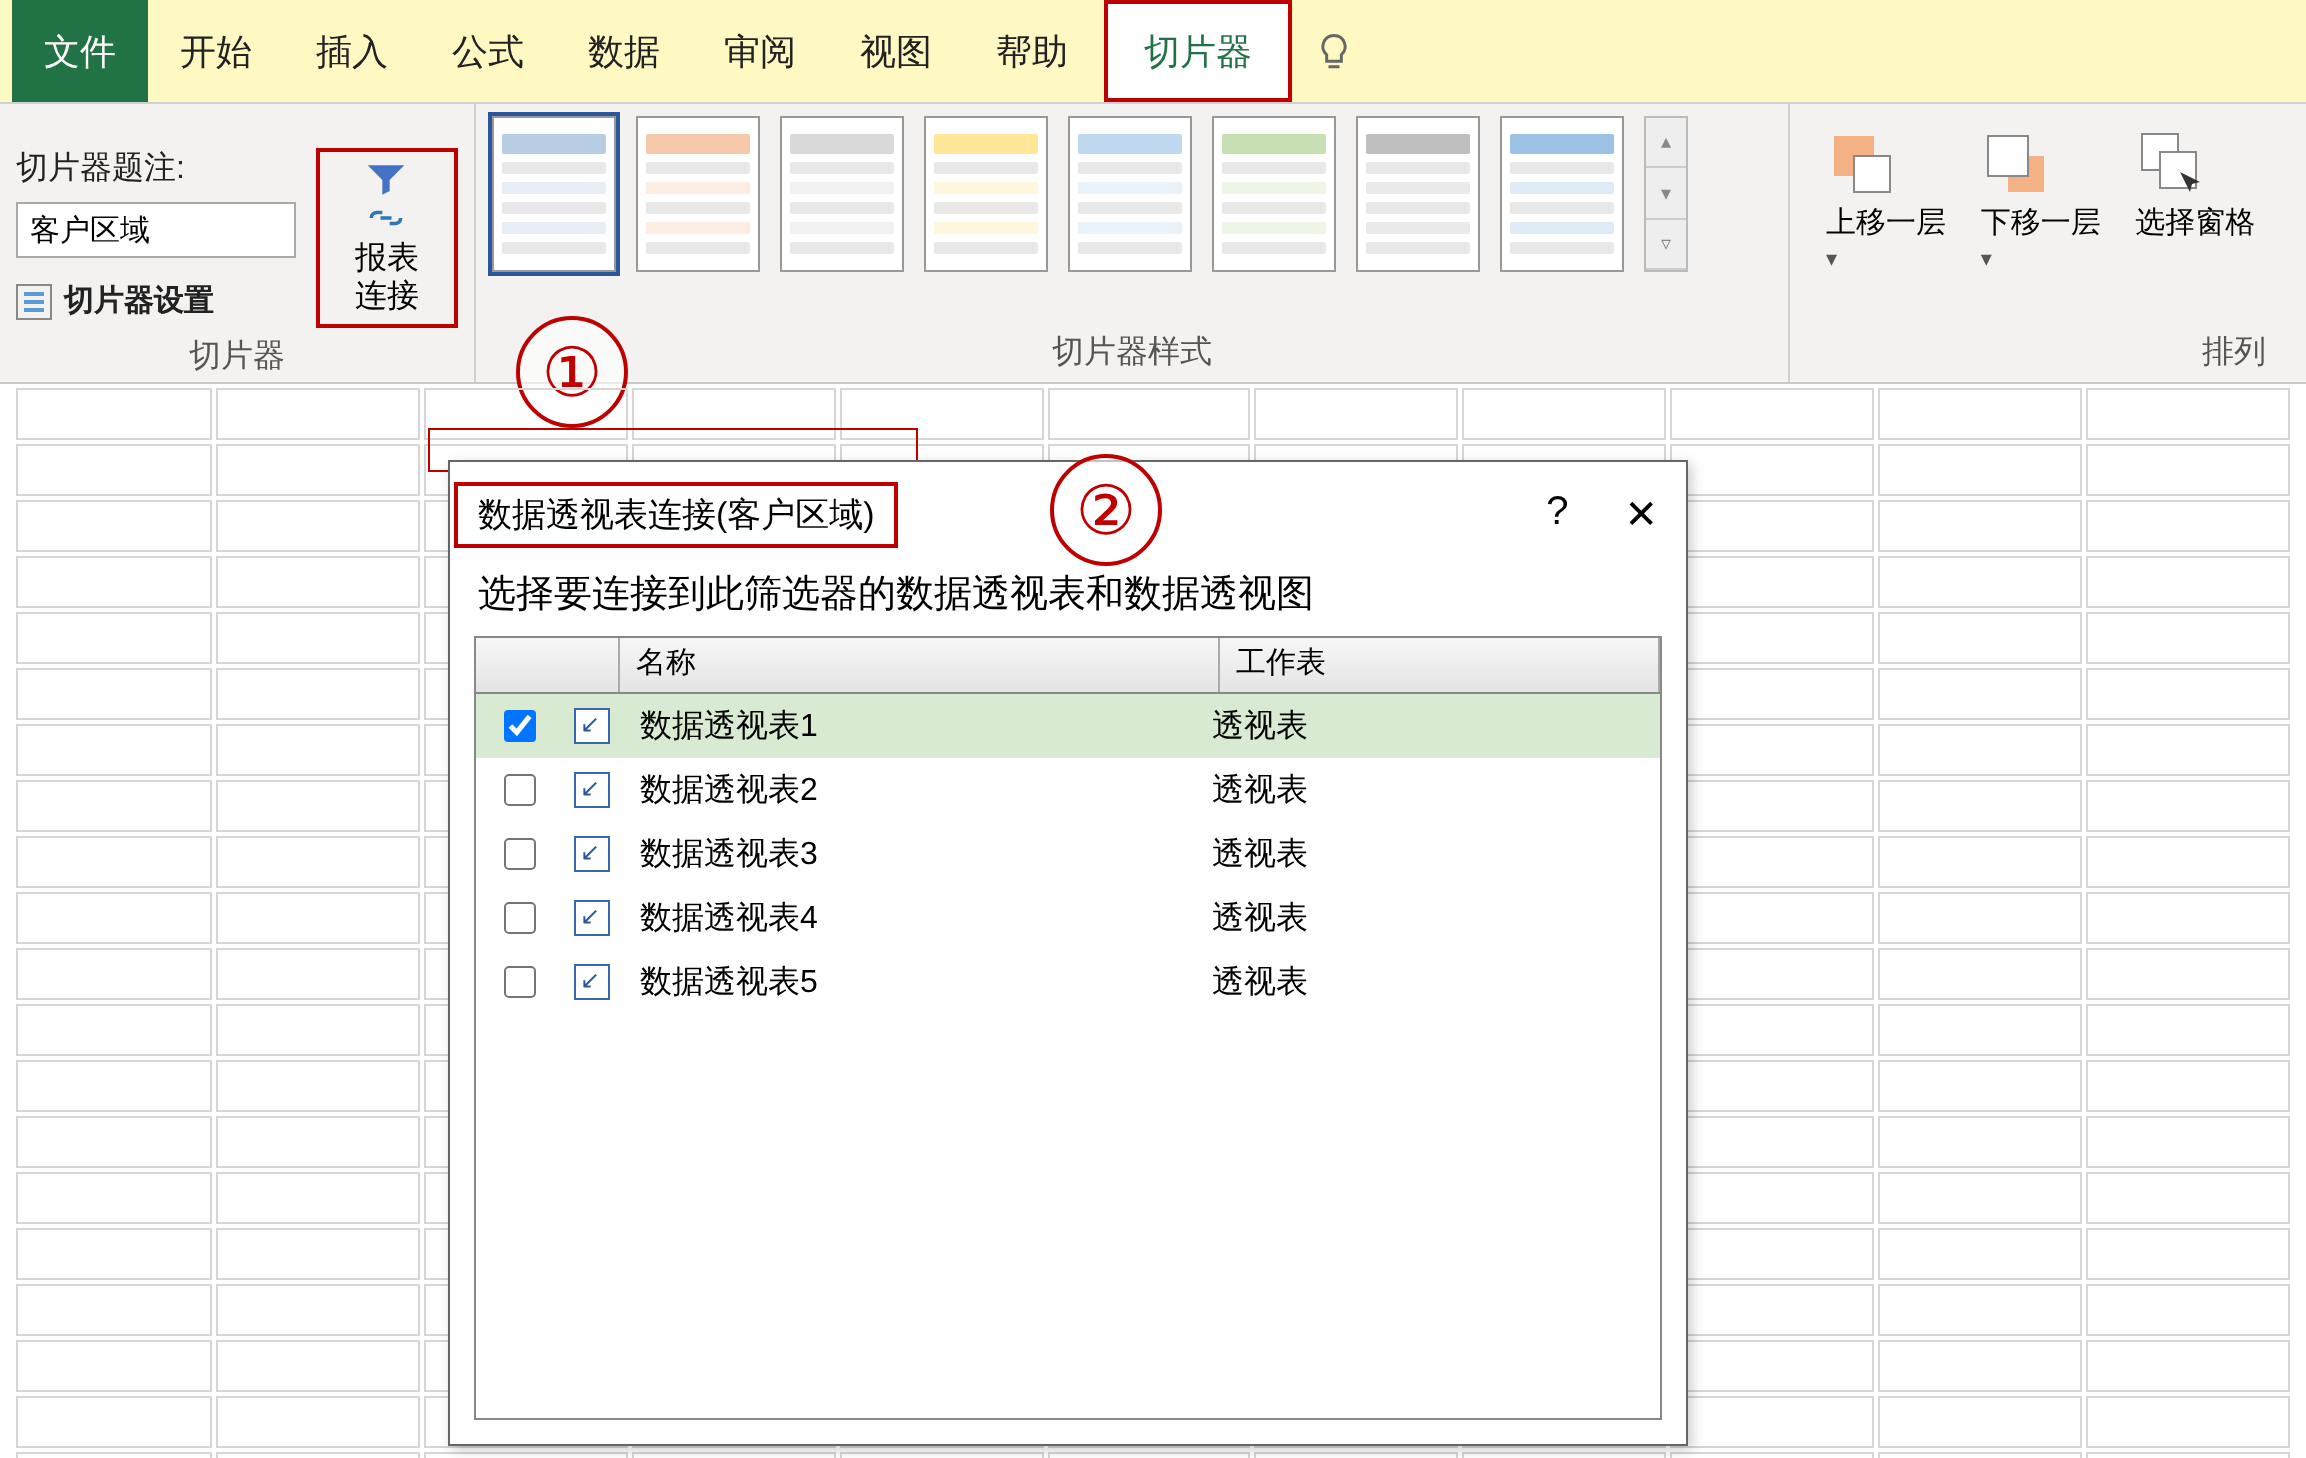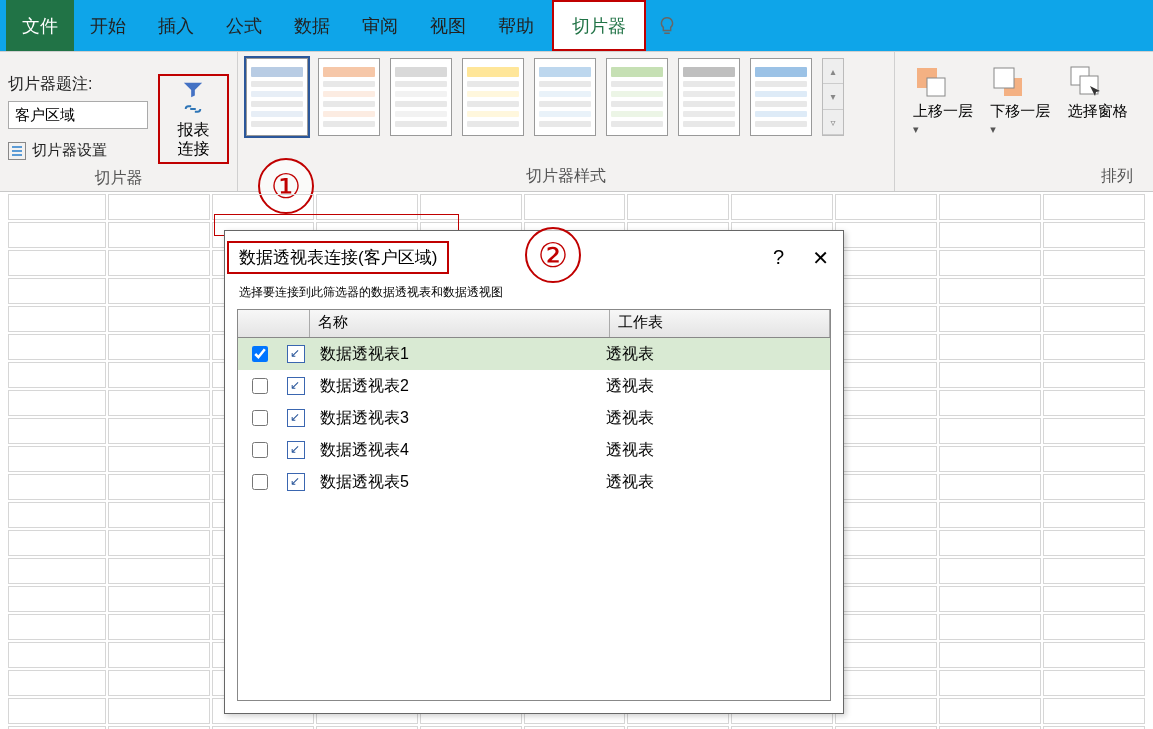--- a/index.html
+++ b/index.html
@@ -1,33 +1,33 @@
 <!DOCTYPE html>
 <html><head>
 <meta charset="utf-8">
 <style>
   * { box-sizing: border-box; margin: 0; padding: 0; font-family: "Microsoft YaHei", "SimSun", sans-serif; }
   body { width: 1153px; height: 729px; background: #fff; position: relative; overflow: hidden; }
 
   
-  .menubar { display: flex; align-items: stretch; background: #0ea5e9; border-bottom: 1px solid #d0d0d0; height: 52px; padding-left: 6px; }
+  .menubar { display: flex; align-items: stretch; background: #fef9c3; border-bottom: 1px solid #d0d0d0; height: 52px; padding-left: 6px; }
   .menubar .tab { padding: 0 16px; display: flex; align-items: center; font-size: 18px; color: #222; cursor: pointer; }
   .menubar .tab.green { background: #217346; color: #fff; }
   .menubar .slicer-tab { border: 2px solid #c00000; color: #217346; background: #fff; margin-left: 2px; padding: 0 18px; }
   .menubar .bulb { width: 42px; display:flex; align-items:center; justify-content:center; }
 
   
   .ribbon { display: flex; align-items: stretch; height: 140px; background: #f3f2f1; border-bottom: 1px solid #c8c8c8; position: relative; }
   .ribbon-group { border-right: 1px solid #d0d0d0; display:flex; flex-direction:column; justify-content:space-between; padding: 6px 8px 2px 8px; }
   .ribbon-group-label { text-align:center; font-size:16px; color:#555; padding: 4px 0 2px 0; }
 
   .group-caption { display:flex; flex-direction:column; gap:6px; width:150px; }
   .caption-label { font-size:16px; color:#222; }
   .caption-input { height:28px; border:1px solid #aaa; background:#fff; padding:2px 6px; font-size:15px; width:140px; }
-  .slicer-settings { display:flex; align-items:center; gap:6px; font-size:15px; margin-top:6px; color:#222; }
+  .slicer-settings { display:flex; align-items:center; gap:6px; font-size:15px; margin-top:6px; color:#222;font-weight:bold; }
   .slicer-settings .icn { width:18px; height:18px; border:1px solid #888; display:inline-flex; align-items:center; justify-content:center; }
 
   .report-conn { border:2px solid #c00000; padding:4px 8px; display:flex; flex-direction:column; align-items:center; gap:4px; width:74px; cursor:pointer; }
   .report-conn .rc-icon { width:40px; height:36px; display:flex; flex-direction:column; align-items:center; justify-content:center; gap:2px; }
   .report-conn .rc-text { font-size:16px; text-align:center; line-height:1.2; }
 
   .styles-group { flex:1; display:flex; flex-direction:column; justify-content:space-between; padding:6px 8px 2px 8px; border-right:1px solid #d0d0d0; position:relative; }
   .styles-row { display:flex; gap:10px; align-items:center; position:relative; }
   .style-thumb { width:62px; height:78px; border:1px solid #999; background:#fff; display:flex; flex-direction:column; justify-content:space-evenly; padding:4px; cursor:pointer; }
   .style-thumb.sel { outline:2px solid #2b579a; }
@@ -47,21 +47,21 @@
   .grid { position:absolute; inset:0; }
   .grid td { border:1px solid #d6d6d6; width:104px; height:26px; }
   .rowhdr { width:100px !important; background:#fff; }
 
   
   .dialog { position:absolute; left:224px; top:230px; width:620px; background:#fff; border:1px solid #666; box-shadow:2px 2px 6px rgba(0,0,0,0.2); }
   .dialog-title { display:flex; align-items:center; justify-content:space-between; padding:10px 14px; position:relative; }
   .dialog-title .tleft { border:2px solid #c00000; padding:3px 10px; font-size:17px; margin-left:-12px; }
   .dialog-title .tbtns { display:flex; gap:28px; font-size:20px; }
   .dialog-title .tbtns span { cursor:pointer; }
-  .dialog-sub { padding:0 14px 8px 14px; font-size:12px; }
+  .dialog-sub { padding:0 14px 8px 14px; font-size:19px; }
   .dlg-table { margin:0 12px 12px 12px; border:1px solid #888; height:392px; overflow:hidden; background:#fff; }
   .dlg-head { display:flex; background:linear-gradient(#f7f7f7,#e4e4e4); border-bottom:1px solid #888; height:28px; }
   .dlg-head div { border-right:1px solid #aaa; padding:3px 8px; font-size:15px; }
   .dlg-row { display:flex; align-items:center; height:32px; padding:0 4px; font-size:16px; }
   .dlg-row.sel { background:#d9ead3; }
   .dlg-row .chk { width:36px; display:flex; justify-content:center; }
   .dlg-row .chk input { width:16px; height:16px; }
   .dlg-row .pico { width:36px; display:flex; justify-content:center; }
   .dlg-row .name { flex:1; padding-left:6px; }
   .dlg-row .ws { width:220px; }

